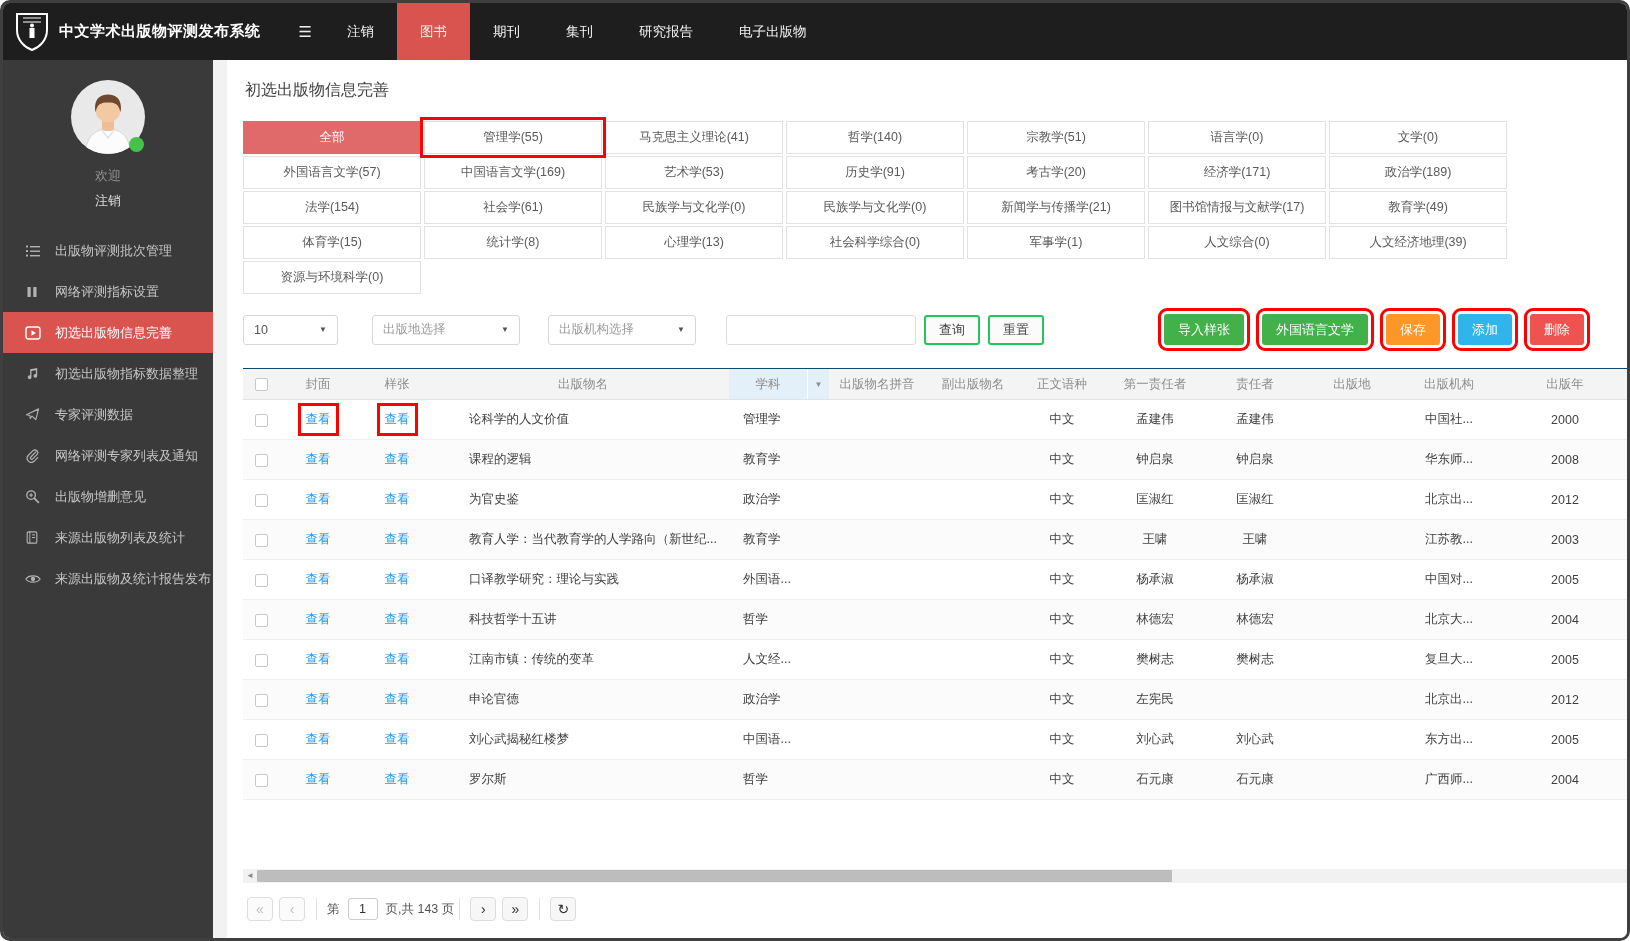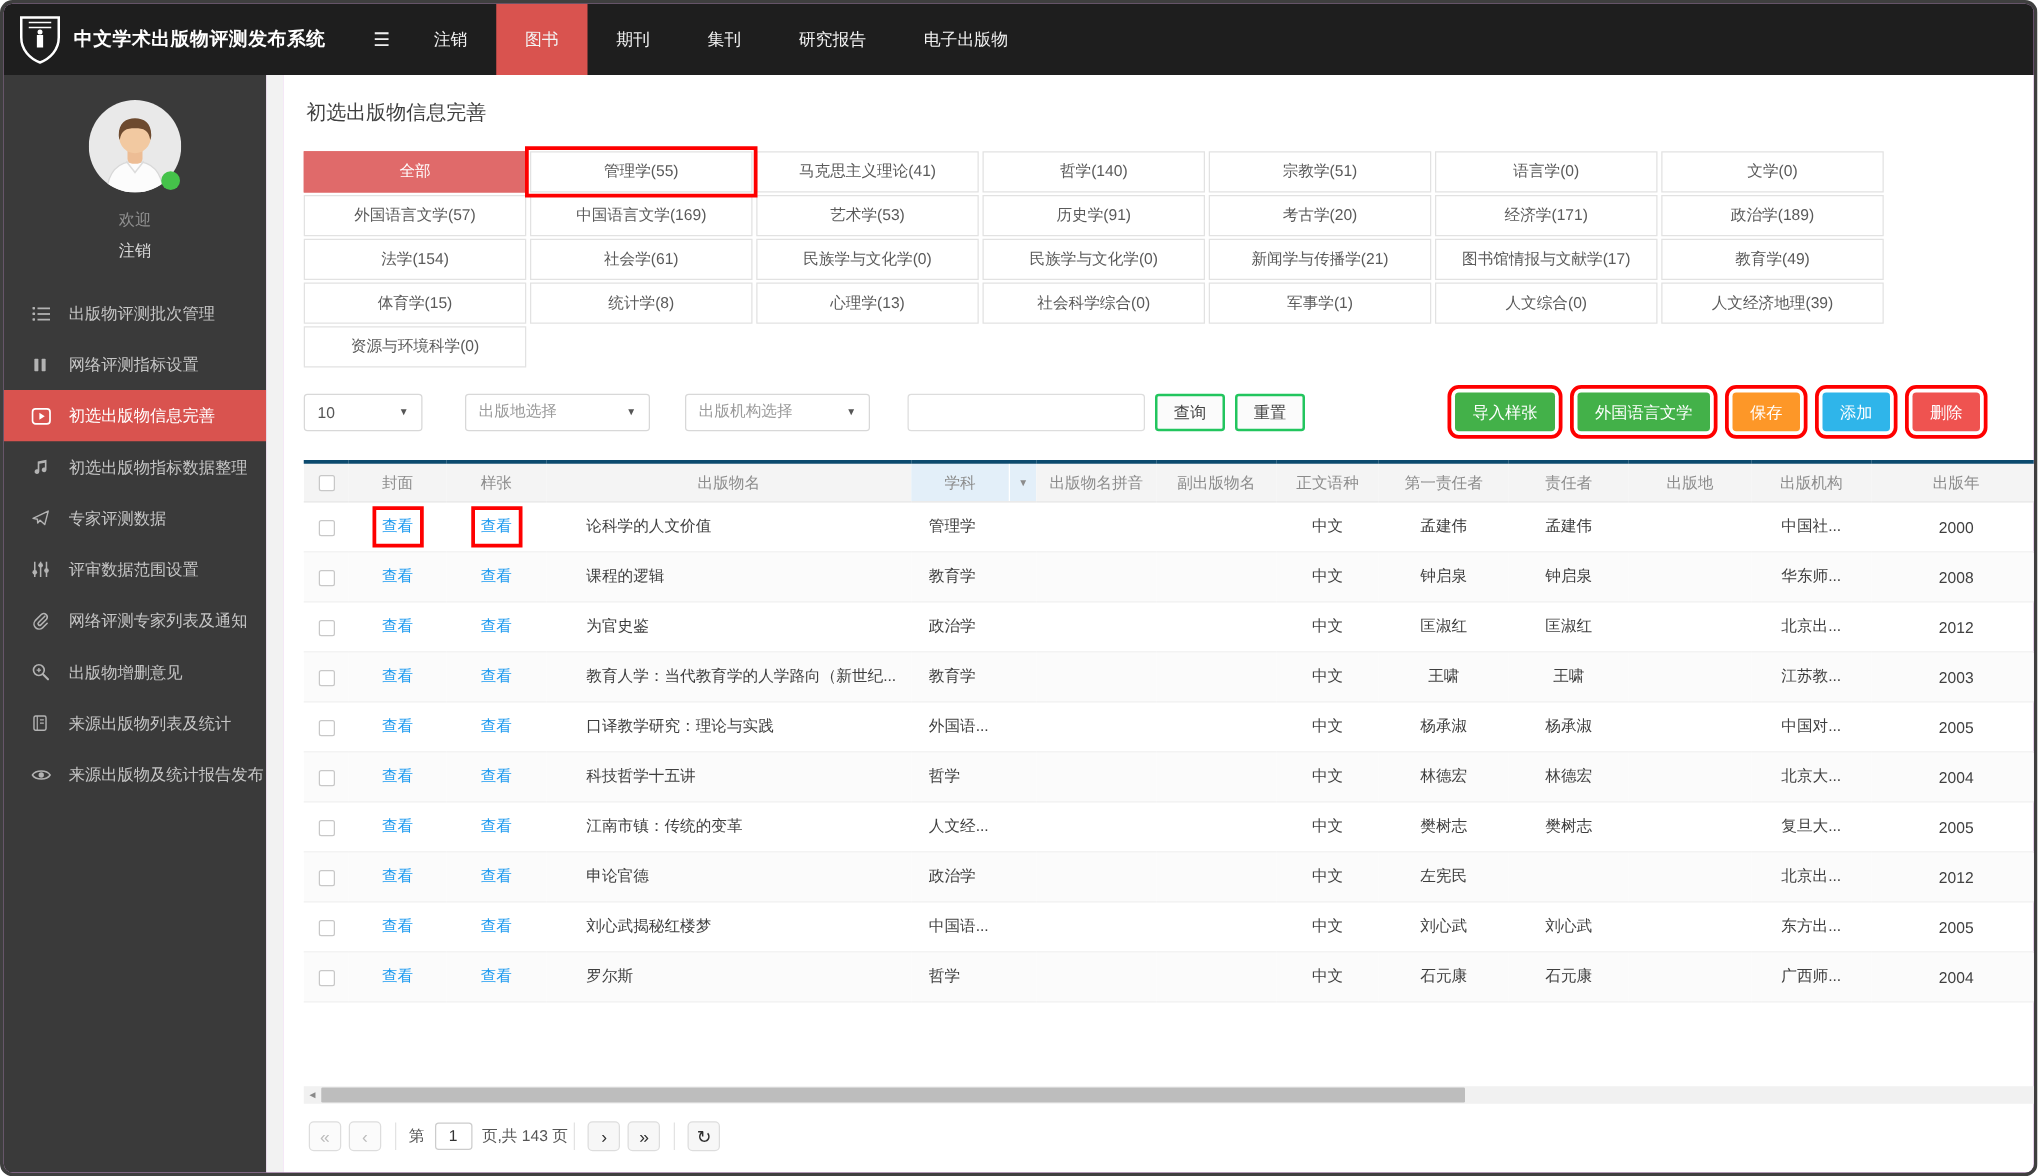--- a/index.html
+++ b/index.html
@@ -55,21 +55,21 @@
   .btn-plain{height:30px;border:2px solid #22c55e;background:#fbfbfb;border-radius:3px;font-size:13px;color:#444;
              padding:0 13px;margin-left:8px;cursor:pointer;}
   .spacer{flex:1;}
   .btn-action{height:31px;border:none;border-radius:3px;color:#fff;font-size:13px;padding:0 14px;margin-left:18px;cursor:pointer;white-space:nowrap;}
   .annot{outline:3px solid #fe0000;outline-offset:3px;}
 
   
   .table-wrap{margin-top:20px;}
   table{border-collapse:collapse;width:1390px;table-layout:fixed;}
   thead th{height:30px;background:#f4f4f4;color:#8c8c8c;font-weight:normal;font-size:12.5px;
-           border-top:3px solid #0c4a6e;border-bottom:1px solid #e3e3e3;overflow:hidden;white-space:nowrap;}
+           border-top:1px solid #0c4a6e;border-bottom:1px solid #e3e3e3;overflow:hidden;white-space:nowrap;}
   th.th-subject{background:#e3eff9;padding:0;}
   .subject-inner{display:flex;height:30px;align-items:center;}
   .subject-label{flex:1;text-align:center;}
   .subject-filter{width:22px;height:100%;border-left:1px solid #fff;display:flex;align-items:center;justify-content:center;
                   font-size:8px;color:#8c8c8c;cursor:pointer;}
   tbody td{height:40px;font-size:12.5px;color:#3f3f3f;border-bottom:1px solid #efefef;text-align:center;
            overflow:hidden;white-space:nowrap;}
   tbody tr:nth-child(even){background:#fbfbfb;}
   td.c-name{text-align:left;padding-left:32px;}
   td.c-subject{text-align:left;padding-left:14px;}
@@ -187,37 +187,20 @@
             </span>
             <span>初选出版物指标数据整理</span>
           </div>
           <div class="side-item">
             <span class="ic">
               <svg width="15" height="15" viewBox="0 0 16 16">
                 <path d="M1.5 8.2 L14.5 2 L11.5 13.5 L7.5 9.8 L5.5 12.2 L5.3 9 Z" fill="none" stroke="currentColor" stroke-width="1.2" stroke-linejoin="round"></path>
               </svg>
             </span>
             <span>专家评测数据</span>
-          </div>
-          <div class="side-item">
-            <span class="ic">
-              <svg width="15" height="15" viewBox="0 0 16 16">
-                <g stroke="currentColor" stroke-width="1.3">
-                  <line x1="3" y1="1.5" x2="3" y2="14.5"></line>
-                  <line x1="8" y1="1.5" x2="8" y2="14.5"></line>
-                  <line x1="13" y1="1.5" x2="13" y2="14.5"></line>
-                </g>
-                <g fill="currentColor">
-                  <circle cx="3" cy="10.5" r="2"></circle>
-                  <circle cx="8" cy="4.5" r="2"></circle>
-                  <circle cx="13" cy="9" r="2"></circle>
-                </g>
-              </svg>
-            </span>
-            <span>评审数据范围设置</span>
           </div>
           <div class="side-item">
             <span class="ic">
               <svg width="15" height="15" viewBox="0 0 16 16">
                 <path d="M11.6 4.2 L6.2 9.6 a1.4 1.4 0 0 0 2 2 L13 6.8 a3 3 0 0 0 -4.2 -4.2 L3.4 8 a4.4 4.4 0 0 0 6.2 6.2 l4 -4" fill="none" stroke="currentColor" stroke-width="1.3" stroke-linecap="round"></path>
               </svg>
             </span>
             <span>网络评测专家列表及通知</span>
           </div>
           <div class="side-item">

